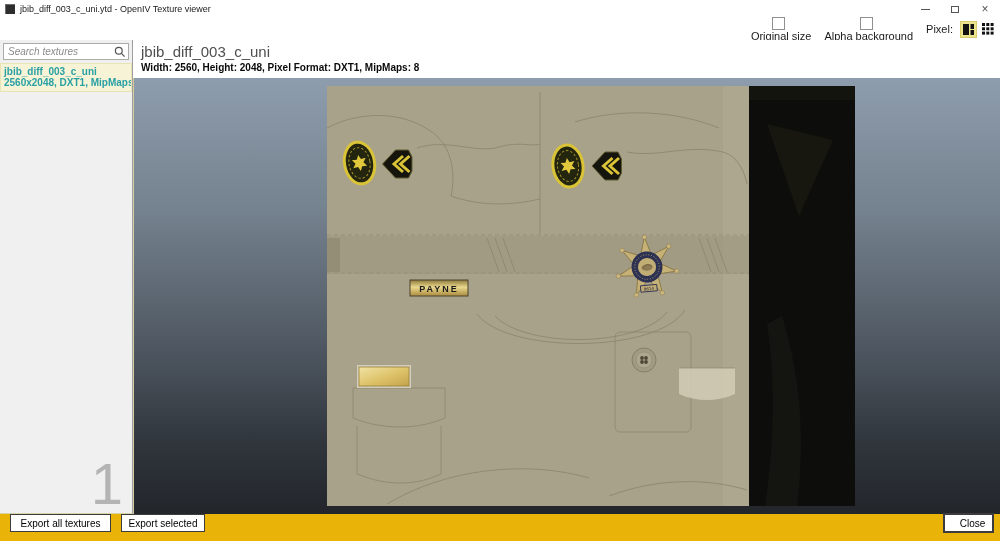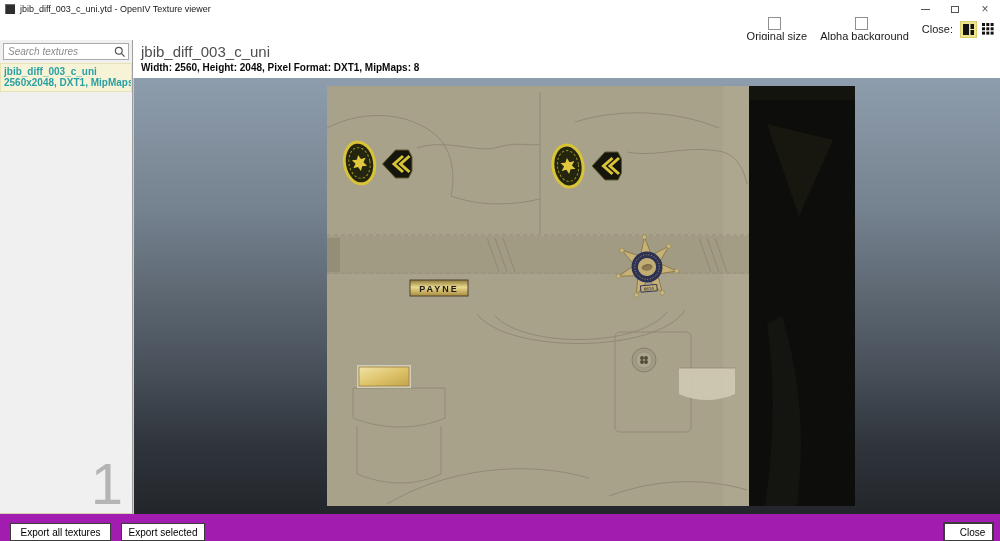--- a/index.html
+++ b/index.html
@@ -40,21 +40,21 @@
 
   .main { flex:1 1 auto; display:flex; flex-direction:column; min-width:0; }
   .main-header { height:38px; flex:0 0 38px; background:#fff; padding:2px 0 0 8px; }
   .main-title { font-size:15px; color:#4f4f4f; line-height:19px; }
   .main-meta { font-size:10px; font-weight:bold; color:#0a0a0a; line-height:13px; }
   .viewer { flex:1 1 auto; position:relative; border-left:1px solid #d4cda2;
             background:linear-gradient(180deg,#8e9dad 0%, #75828f 30%, #4e5761 62%, #30353c 84%, #22262b 100%); }
   .texture-box { position:absolute; left:165px; top:8px; width:528px; height:420px;padding-left:28px; }
 
   
-  .footer { height:27px; flex:0 0 27px; background:#a21caf; display:flex; align-items:flex-end; position:relative; }
+  .footer { height:27px; flex:0 0 27px; background:#eab308; display:flex; align-items:flex-start; position:relative; }
   .btn { height:18px; background:#fff; border:1px solid #3c3c3c; font-family:"Liberation Sans",sans-serif; font-size:10px; color:#000; display:flex; align-items:center; justify-content:center; }
   .btn-export-all { width:101px; margin-left:10px; }
   .btn-export-sel { width:84px; margin-left:10px; }
   .btn-close { width:49px; margin-left:auto; margin-right:7px; box-shadow:0 0 0 1px #3c3c3c;padding-left:8px; }
 </style>
 </head>
 <body>
 
 <div class="app">
 
@@ -76,21 +76,21 @@
 
   <div class="toolbar">
     <span class="check-group">
       <span class="checkbox"></span>
       <span>Original size</span>
     </span>
     <span class="check-group">
       <span class="checkbox"></span>
       <span>Alpha background</span>
     </span>
-    <span class="view-label">Close:</span>
+    <span class="view-label">Pixel:</span>
     <span class="view-btn selected">
       <svg width="11" height="11" viewBox="0 0 11 11">
         <rect x="0" y="0" width="6" height="11" fill="#111"></rect>
         <rect x="7.5" y="0" width="3.5" height="5" fill="#111"></rect>
         <rect x="7.5" y="6" width="3.5" height="5" fill="#111"></rect>
       </svg>
     </span>
     <span class="view-btn">
       <svg width="12" height="12" viewBox="0 0 12 12">
         <g fill="#111">

